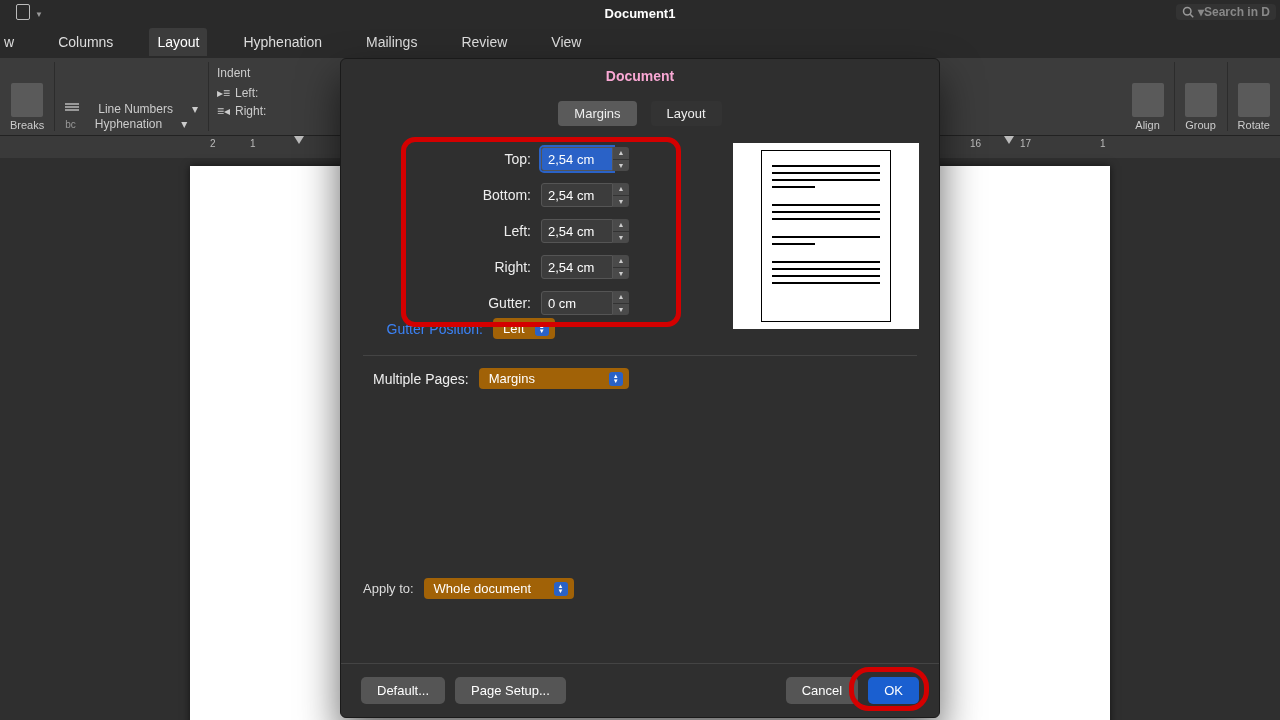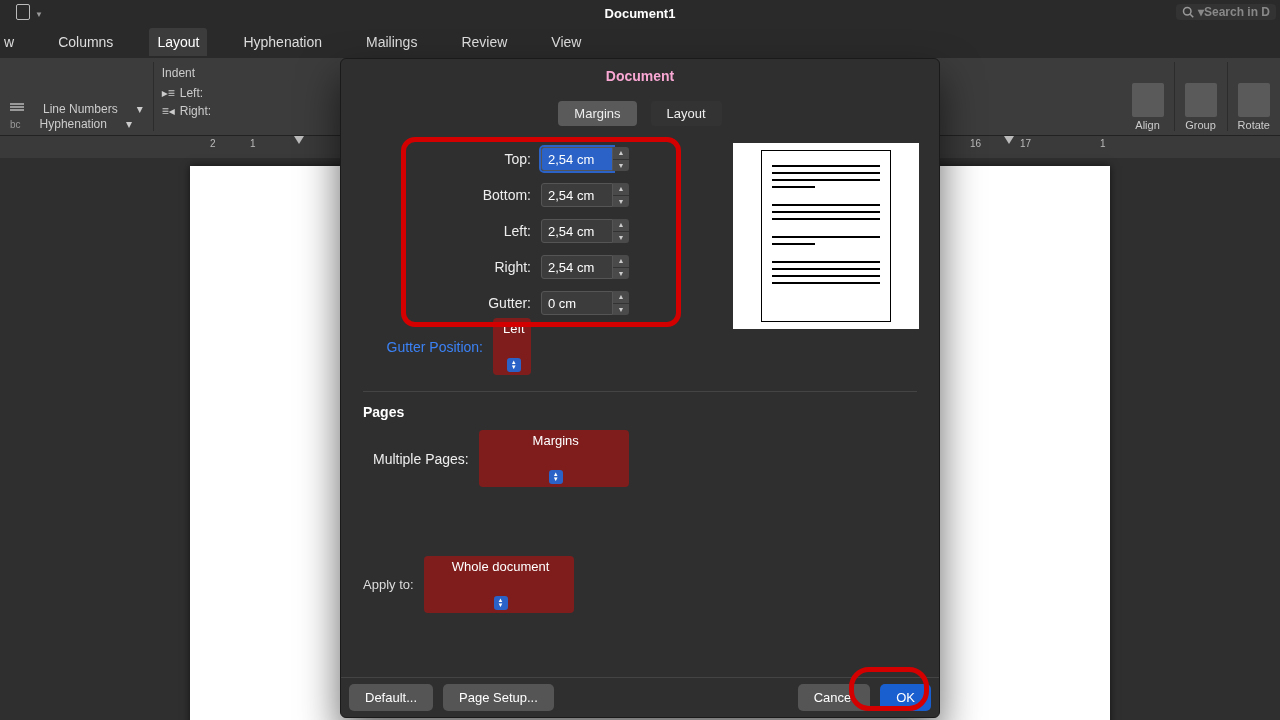--- a/index.html
+++ b/index.html
@@ -55,39 +55,39 @@
 .spin input { width: 72px; height: 24px; background: #3c3c3c; border: 1px solid #555; color: #fff; font-size: 13px; padding: 0 6px; border-radius: 3px 0 0 3px; }
 .spin input.focus { outline: 2px solid #2a62c7; background: #2a62c7; }
 .stepper { width: 16px; height: 24px; background: #4a4a4a; border-radius: 0 3px 3px 0; display: flex; flex-direction: column; }
 .stepper div { flex: 1; display: flex; align-items: center; justify-content: center; font-size: 7px; color: #ccc; cursor: pointer; }
 .stepper div:first-child { border-bottom: 1px solid #333; }
 
 .margins-col { position: absolute; left: 70px; top: 52px; }
 
 .gutter-pos { display:flex; align-items:center; margin-top: 192px; margin-left: 6px; }
 .gutter-pos .flabel { width: 124px; text-align:right; padding-right:10px; font-size:14px; color:#3b82f6; }
-.select { display:inline-flex; align-items:center; background:#7f1d1d; border-radius:4px; padding: 3px 6px 3px 10px; color:#fff; font-size:13px; cursor:pointer; gap:22px;flex-direction:column; }
+.select { display:inline-flex; align-items:center; background:#a16207; border-radius:4px; padding: 3px 6px 3px 10px; color:#fff; font-size:13px; cursor:pointer; gap:10px; }
 .select .arr { width:14px; height:14px; background:#2a62c7; border-radius:3px; display:flex; flex-direction:column; align-items:center; justify-content:center; font-size:6px; color:#fff; line-height:5px; }
 
 .preview { position: absolute; right: 20px; top: 50px; width: 186px; height: 186px; background: #fff; display:flex; align-items:center; justify-content:center; }
 .preview-page { width: 130px; height: 172px; border: 1.5px solid #000; padding: 14px 10px; display:flex; flex-direction:column; gap:5px; }
 .preview-page .ln { height:2px; background:#000; }
 .preview-page .ln.short { width: 40%; }
 .preview-page .gap { height: 6px; }
 
 hr.sep { border: none; border-top: 1px solid #444; margin: 16px 0 12px 0; }
 
 .section-h { font-weight:600; color:#fff; font-size:14px; margin-bottom:10px; }
 .mprow { display:flex; align-items:center; gap:10px; margin-left:10px; }
 .mprow .flabel2 { color:#eee; font-size:14px; }
 .select.wide { min-width: 150px; justify-content: space-between; }
 
 .apply { position:absolute; bottom: 64px; left: 22px; display:flex; align-items:center; gap: 10px; }
 
-.modal-footer { height: 40px; display:flex; align-items:center; padding: 0 8px; gap: 10px; border-top: 1px solid #444; }
+.modal-footer { height: 54px; display:flex; align-items:center; padding: 0 20px; gap: 10px; border-top: 1px solid #444; }
 .btn { background:#555; color:#fff; border:none; border-radius:5px; padding: 6px 16px; font-size:13px; cursor:pointer; }
 .btn.primary { background:#1a5fd0; }
 .footer-spacer { flex:1; }
 .ok-ring { position:absolute; right: 10px; bottom: 6px; width: 80px; height: 44px; border: 5px solid #d40000; border-radius: 20px; pointer-events:none; }
 
 .indent-group { display:flex; flex-direction:column; font-size:12px; color:#ccc; padding: 4px 8px; gap:4px; border-left:1px solid #2c2c2c; height:100%; justify-content:flex-start; }
 .indent-group .hdr { color:#ccc; margin-bottom:2px; }
 .indent-group .irow { display:flex; align-items:center; gap:6px; }
 .indent-icon { display:inline-block; width:12px; }
 
@@ -115,20 +115,26 @@
   <span class="tab cut">w</span>
   <span class="tab">Columns</span>
   <span class="tab active">Layout</span>
   <span class="tab">Hyphenation</span>
   <span class="tab">Mailings</span>
   <span class="tab">Review</span>
   <span class="tab">View</span>
 </div>
 
 <div class="ribbon">
+  <div class="rgroup">
+    <div class="icons">
+        <div class="ricon"></div>
+      </div>
+    <div class="lbl">Breaks</div>
+  </div>
   <div class="rgroup noborder" style="align-items:flex-start;">
     <div class="rsub">
       <div class="row">
         <span class="mini-icon">
             <span></span>
             <span></span>
             <span></span>
           </span>
         <span>Line Numbers</span> ▾
       </div>
@@ -270,21 +276,20 @@
     <div class="gutter-pos">
       <div class="flabel">Gutter Position:</div>
       <div class="select">
         <span>Left</span>
         <span class="arr">▲<br>▼</span>
       </div>
     </div>
 
     <hr class="sep">
 
-    <div class="section-h">Pages</div>
     <div class="mprow">
       <span class="flabel2">Multiple Pages:</span>
       <div class="select wide">
         <span>Margins</span>
         <span class="arr">▲<br>▼</span>
       </div>
     </div>
 
     <div class="apply">
       <span class="flabel2">Apply to:</span>

